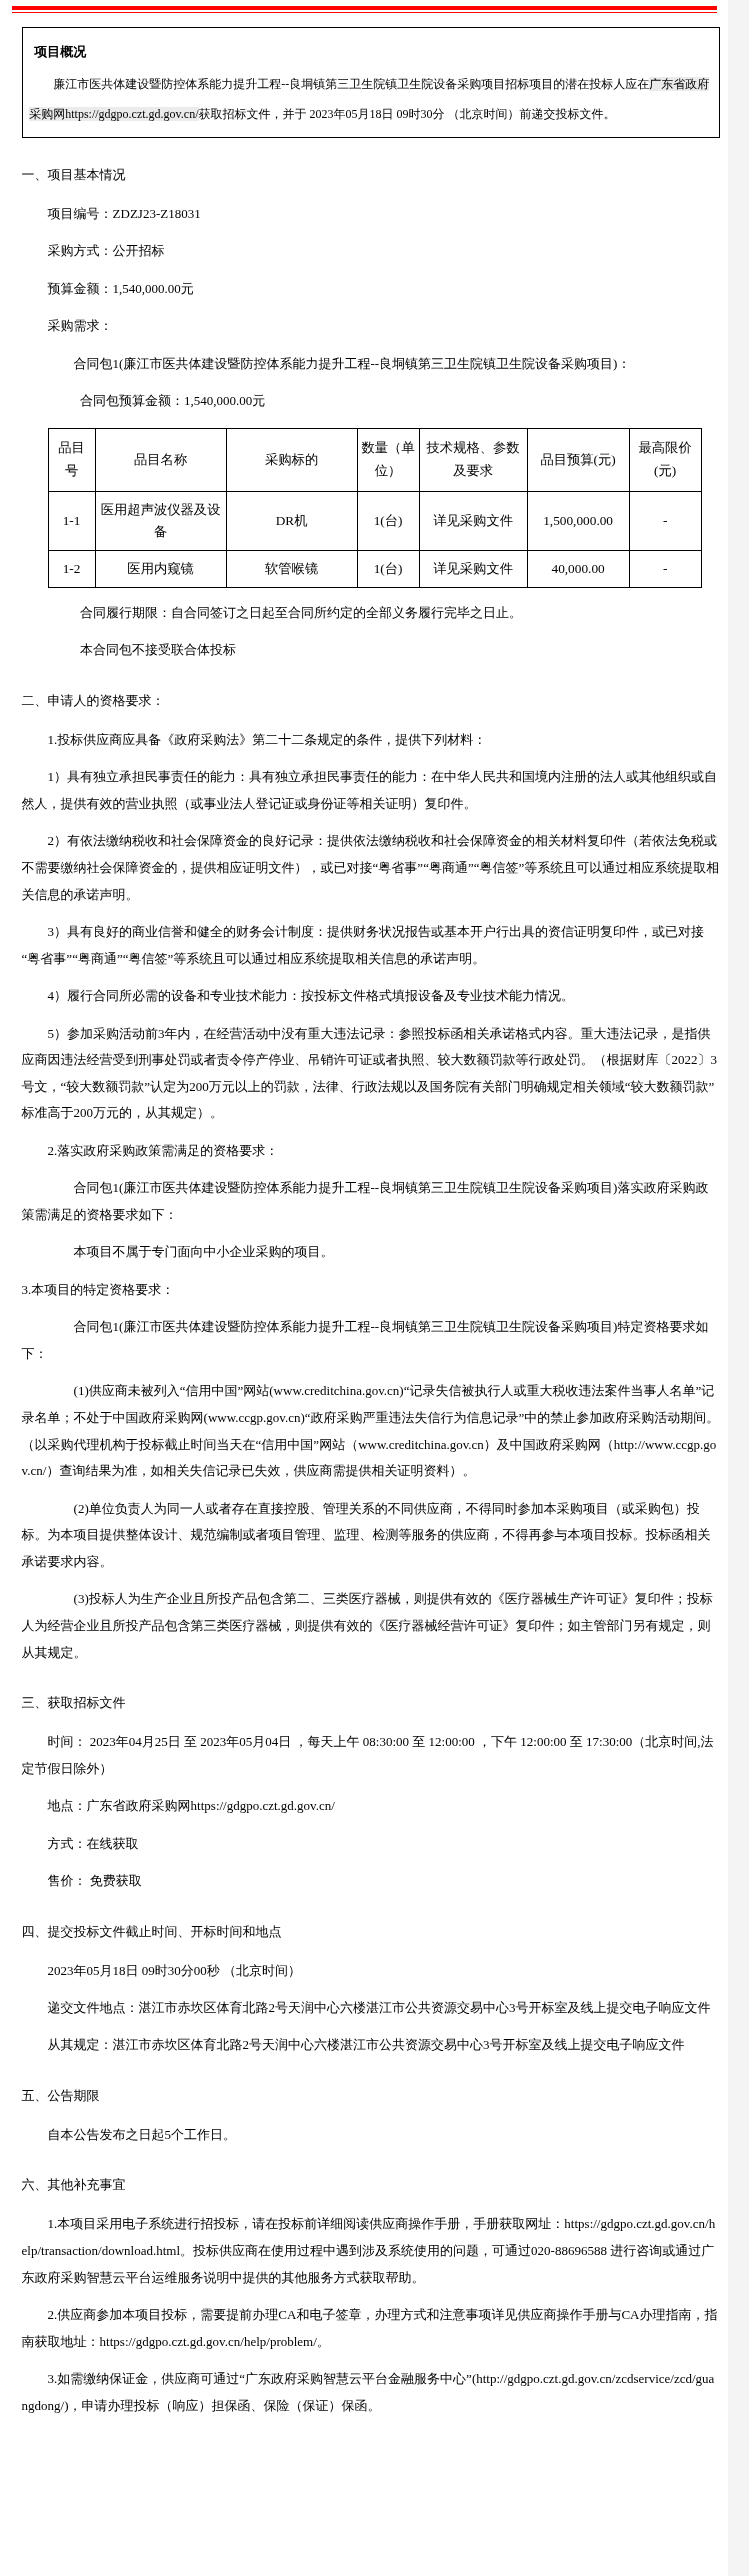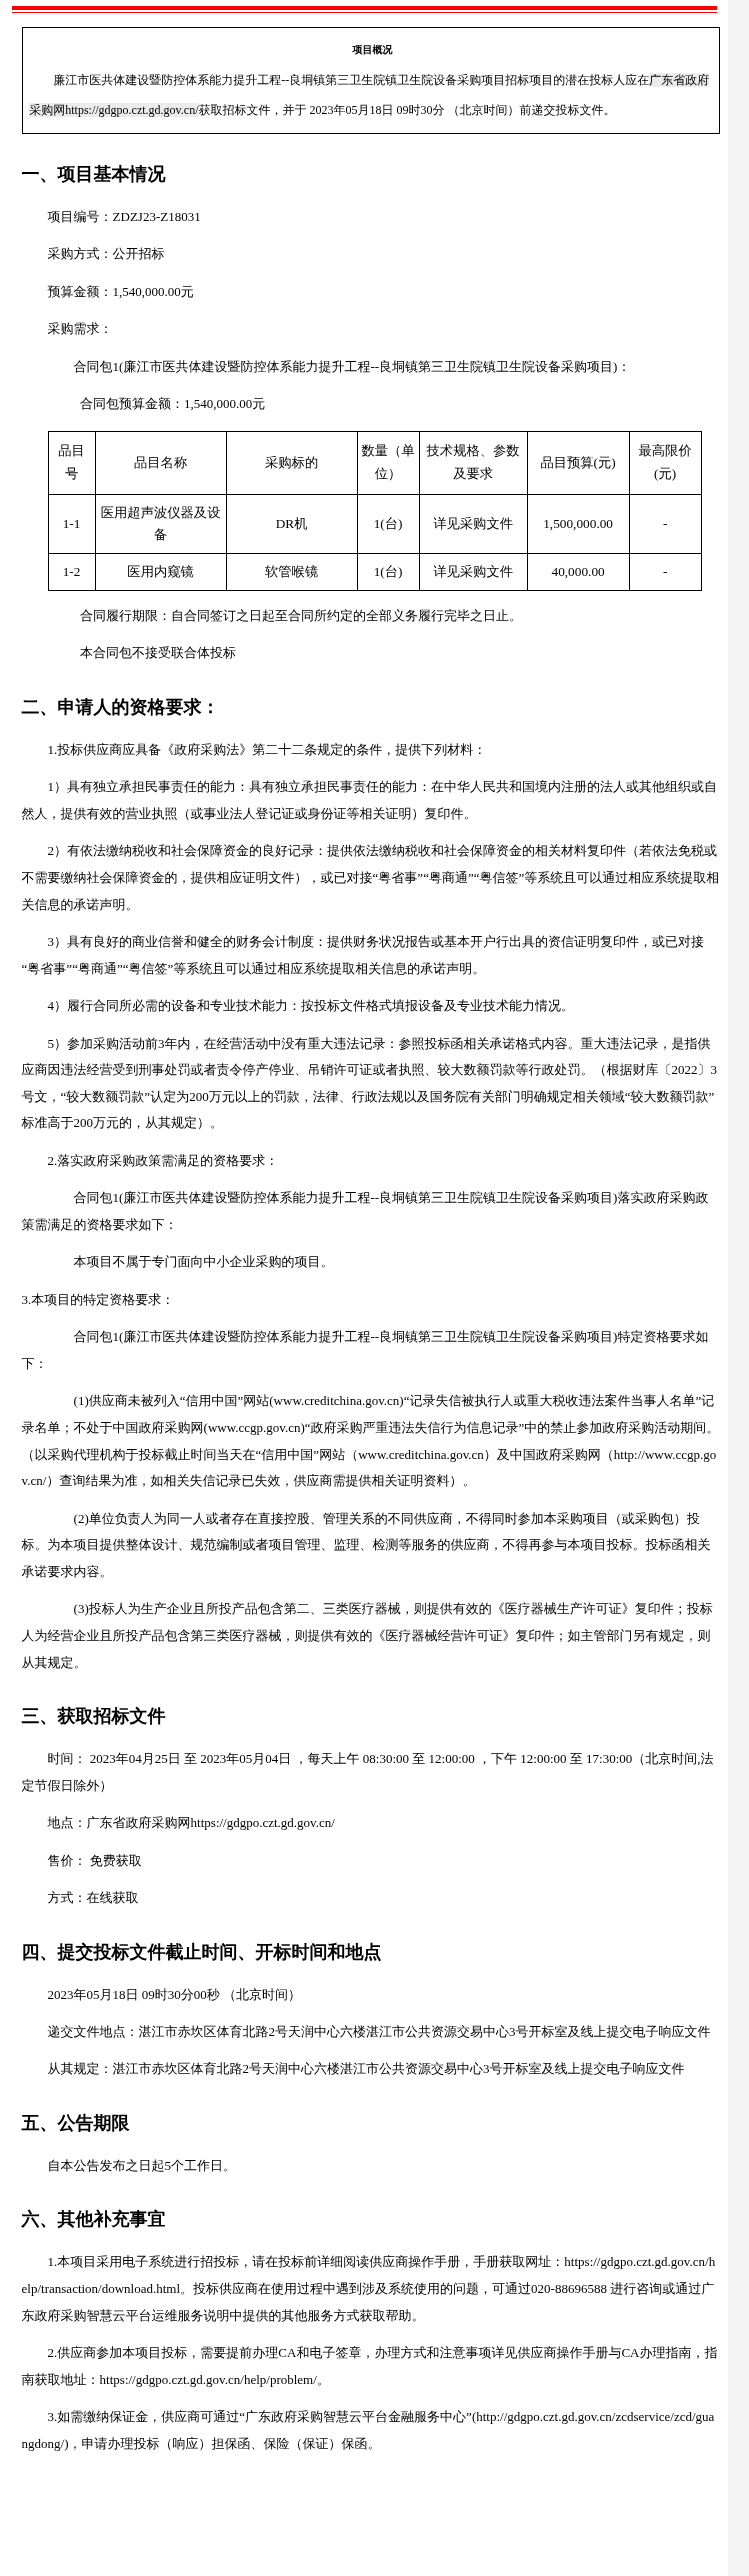--- a/index.html
+++ b/index.html
@@ -5,25 +5,25 @@
   html,body{margin:0;padding:0;background:#ffffff;}
   body{width:750px;font-family:"Liberation Serif","DejaVu Serif",serif;color:#000;}
   .page{position:relative;width:750px;min-height:2576px;background:#fff;overflow:hidden;}
   .side-strip{position:absolute;top:0;right:0;width:21.6px;height:100%;background:#f4f4f4;}
   .redlines{margin:5.8px 33px 0 11.6px;}
   .red-thick{height:4.2px;background:#fe0000;}
   .red-thin{height:1.7px;background:#fe0000;margin-top:1.7px;}
   .inner{padding:0 30px 25px 21.6px;}
   
   .overview-box{border:1.7px solid #000;margin-top:13.3px;padding:11.6px 8.3px 8.3px 6.7px;}
-  .ov-title{font-weight:bold;font-size:10px;margin:3.3px 0 8.3px 5px;text-align:center;}
+  .ov-title{font-weight:bold;font-size:13px;margin:3.3px 0 8.3px 5px;}
   .ov-para{margin:0;font-size:12px;line-height:2.5;text-indent:2em;word-break:break-all;}
   .hl{background:#ebebeb;}
   
-  h2{font-size:18px;font-weight:bold;margin:28px 0 16.6px;line-height:1.4;}
+  h2{font-size:13px;font-weight:normal;margin:28px 0 16.6px;line-height:1.4;}
   
   p.line{margin:10.8px 0;font-size:13px;line-height:2.05;word-break:break-all;}
   .i0{text-indent:0;}
   .i2{text-indent:2em;}
   .i4{text-indent:4em;}
   .i45{text-indent:4.5em;}
   
   table.items{border-collapse:collapse;margin:13.3px 0 11.6px 26px;table-layout:fixed;width:652px;font-size:13.3px;padding-left:12px;}
   table.items th,table.items td{border:0.8px solid #000;padding:6.7px 3.3px;text-align:center;word-break:break-all;line-height:1.7;font-weight:normal;}
   table.items th{padding:8.3px 3.3px;}
@@ -115,22 +115,22 @@
     <p class="line i4">本项目不属于专门面向中小企业采购的项目。</p>
     <p class="line i0">3.本项目的特定资格要求：</p>
     <p class="line i4">合同包1(廉江市医共体建设暨防控体系能力提升工程--良垌镇第三卫生院镇卫生院设备采购项目)特定资格要求如下：</p>
     <p class="line i4">(1)供应商未被列入“信用中国”网站(www.creditchina.gov.cn)“记录失信被执行人或重大税收违法案件当事人名单”记录名单；不处于中国政府采购网(www.ccgp.gov.cn)“政府采购严重违法失信行为信息记录”中的禁止参加政府采购活动期间。（以采购代理机构于投标截止时间当天在“信用中国”网站（www.creditchina.gov.cn）及中国政府采购网（http://www.ccgp.gov.cn/）查询结果为准，如相关失信记录已失效，供应商需提供相关证明资料）。</p>
     <p class="line i4">(2)单位负责人为同一人或者存在直接控股、管理关系的不同供应商，不得同时参加本采购项目（或采购包）投标。为本项目提供整体设计、规范编制或者项目管理、监理、检测等服务的供应商，不得再参与本项目投标。投标函相关承诺要求内容。</p>
     <p class="line i4">(3)投标人为生产企业且所投产品包含第二、三类医疗器械，则提供有效的《医疗器械生产许可证》复印件；投标人为经营企业且所投产品包含第三类医疗器械，则提供有效的《医疗器械经营许可证》复印件；如主管部门另有规定，则从其规定。</p>
 
     <h2>三、获取招标文件</h2>
     <p class="line i2">时间： 2023年04月25日 至 2023年05月04日 ，每天上午 08:30:00 至 12:00:00 ，下午 12:00:00 至 17:30:00（北京时间,法定节假日除外）</p>
     <p class="line i2">地点：广东省政府采购网https://gdgpo.czt.gd.gov.cn/</p>
+    <p class="line i2">方式：在线获取</p>
     <p class="line i2">售价： 免费获取</p>
-    <p class="line i2">方式：在线获取</p>
 
     <h2>四、提交投标文件截止时间、开标时间和地点</h2>
     <p class="line i2">2023年05月18日 09时30分00秒 （北京时间）</p>
     <p class="line i2">递交文件地点：湛江市赤坎区体育北路2号天润中心六楼湛江市公共资源交易中心3号开标室及线上提交电子响应文件</p>
     <p class="line i2">从其规定：湛江市赤坎区体育北路2号天润中心六楼湛江市公共资源交易中心3号开标室及线上提交电子响应文件</p>
 
     <h2>五、公告期限</h2>
     <p class="line i2">自本公告发布之日起5个工作日。</p>
 
     <h2>六、其他补充事宜</h2>

